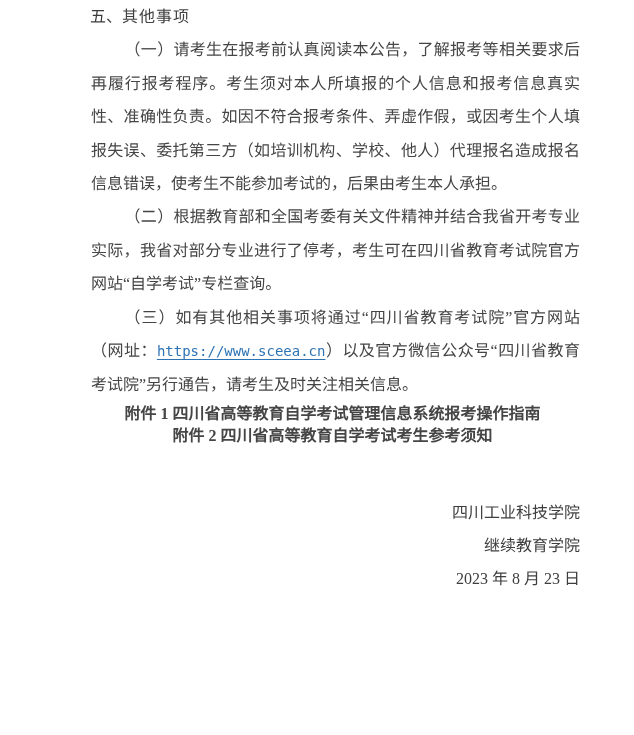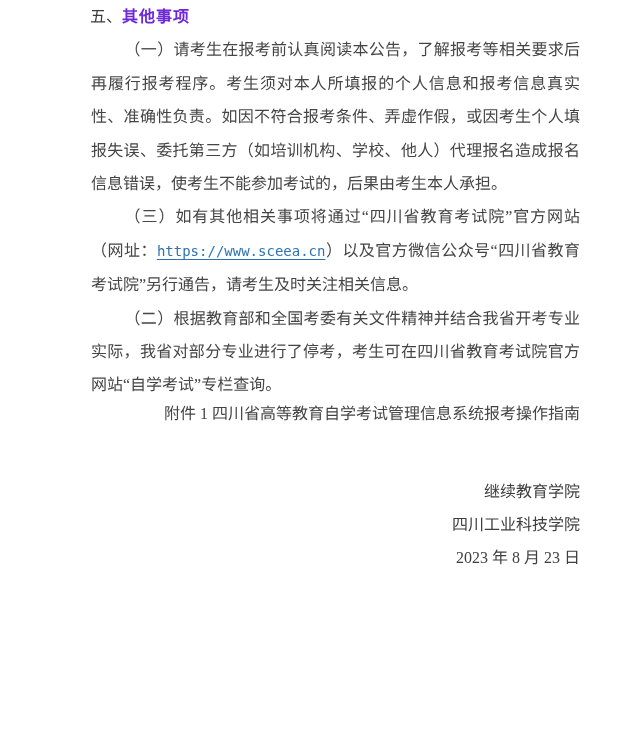--- a/index.html
+++ b/index.html
@@ -34,38 +34,39 @@
     margin: 0;
     text-indent: 45px;
     text-align: left;
   }
   .heading .h-num {
     font-weight: 400;
     color: #3c3c3c;
   }
   .heading .h-title {
     font-family: "Liberation Sans", "DejaVu Sans", sans-serif;
-    font-weight: 700;
-    color: #6d28d9;
+    font-weight: 400;
+    color: #404040;
     letter-spacing: 1px;
   }
   .link {
     color: #2e74b5;
     text-decoration: underline;
     text-underline-offset: 3px;
     font-family: "DejaVu Sans Mono", "Liberation Mono", monospace;
     font-size: 14px;
     cursor: pointer;
   }
   .attachments {
     list-style: none;
     margin: 0;
     padding: 1px 0 0 40px;
     line-height: 21.8px;
-    text-align: right;
+    text-align: center;
+    font-weight: bold;
   }
   .signature {
     margin-top: 50px;
     text-align: right;
     line-height: 33px;
     color: #3e3e3e;
   }
   .signature p {
     margin: 0;
   }
@@ -73,27 +74,28 @@
 </head>
 <body>
 
 <div class="page">
 
 
   <p class="heading"><span class="h-num">五、</span><span class="h-title">其他事项</span></p>
 
   <p class="par indent">（一）请考生在报考前认真阅读本公告，了解报考等相关要求后再履行报考程序。考生须对本人所填报的个人信息和报考信息真实性、准确性负责。如因不符合报考条件、弄虚作假，或因考生个人填报失误、委托第三方（如培训机构、学校、他人）代理报名造成报名信息错误，使考生不能参加考试的，后果由考生本人承担。</p>
 
+  <p class="par indent">（二）根据教育部和全国考委有关文件精神并结合我省开考专业实际，我省对部分专业进行了停考，考生可在四川省教育考试院官方网站“自学考试”专栏查询。</p>
+
   <p class="par indent"><span>（三）如有其他相关事项将通过“四川省教育考试院”官方网站（网址：</span><a class="link">https://www.sceea.cn</a><span>）以及官方微信公众号“四川省教育考试院”另行通告，请考生及时关注相关信息。</span></p>
-
-  <p class="par indent">（二）根据教育部和全国考委有关文件精神并结合我省开考专业实际，我省对部分专业进行了停考，考生可在四川省教育考试院官方网站“自学考试”专栏查询。</p>
 
   <ul class="attachments">
     <li>附件 1 四川省高等教育自学考试管理信息系统报考操作指南</li>
+    <li>附件 2 四川省高等教育自学考试考生参考须知</li>
   </ul>
 
   <div class="signature">
+    <p>四川工业科技学院</p>
     <p>继续教育学院</p>
-    <p>四川工业科技学院</p>
     <p>2023 年 8 月 23 日</p>
   </div>
 
 </div>
 
 </body></html>

